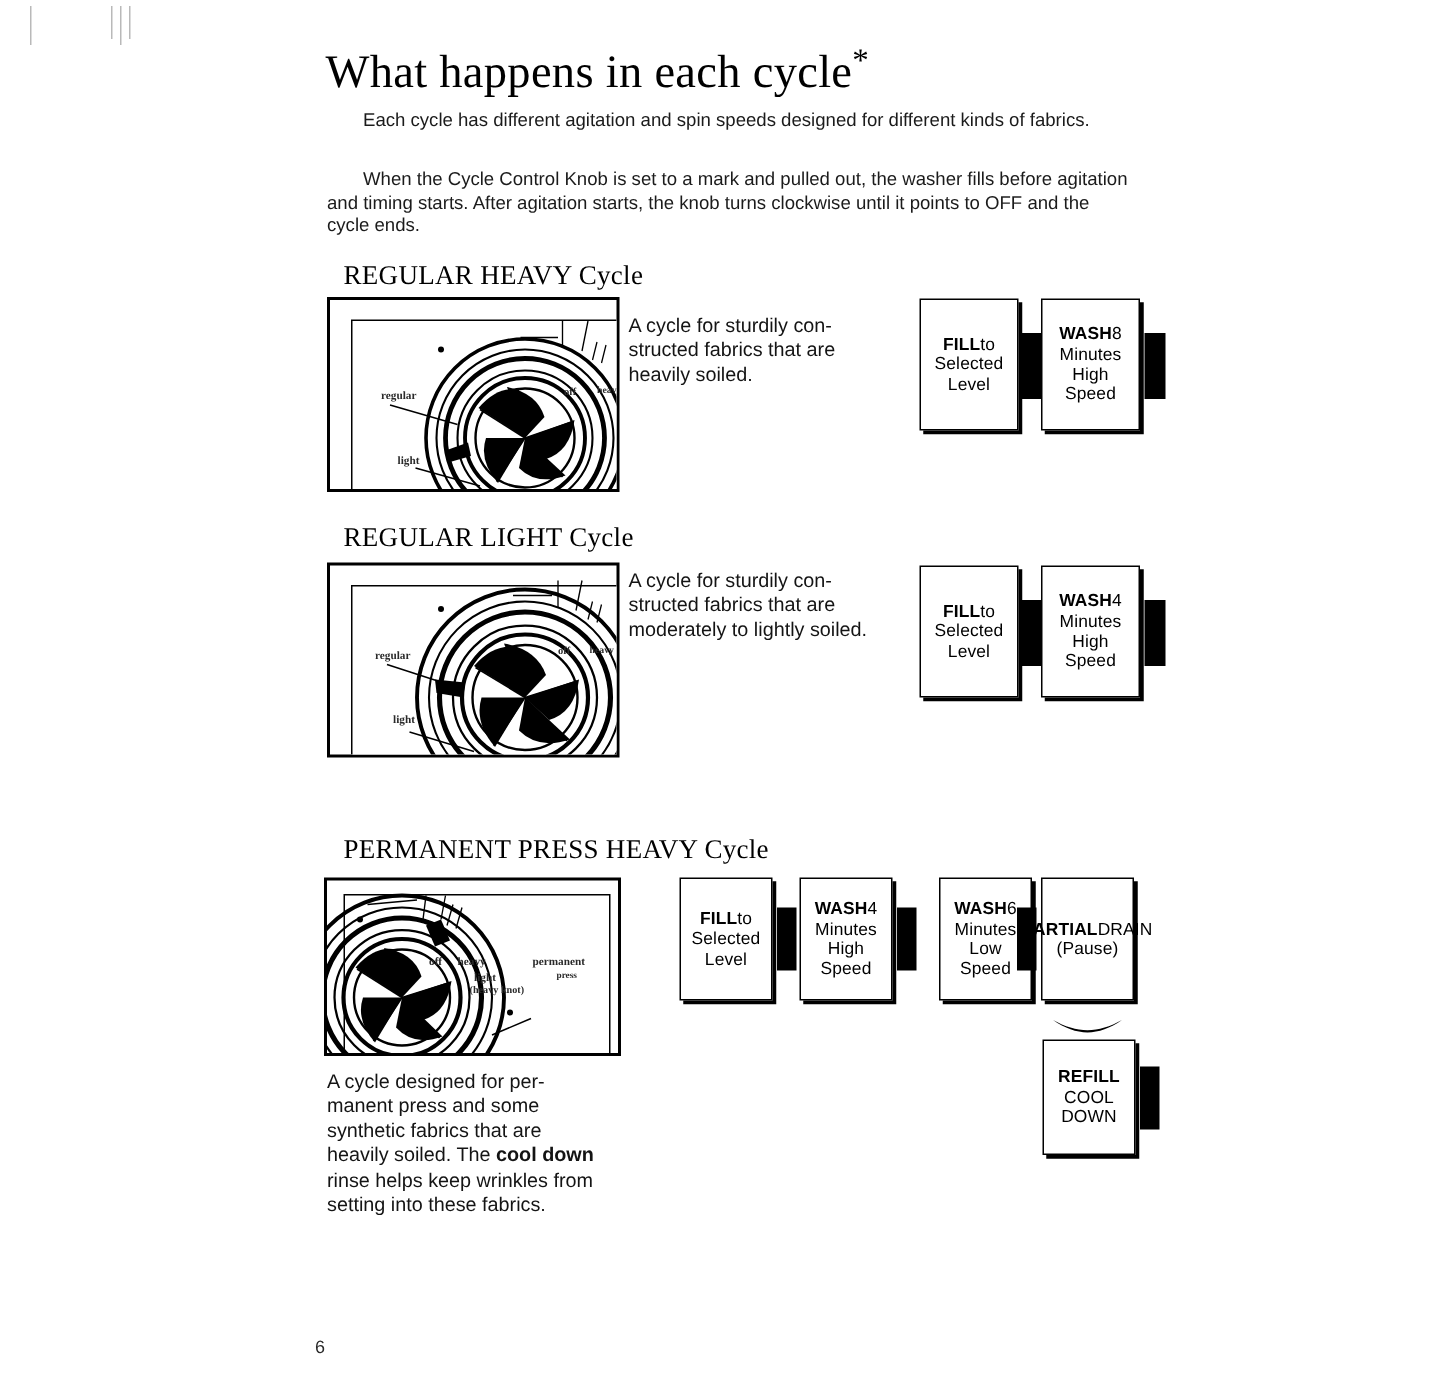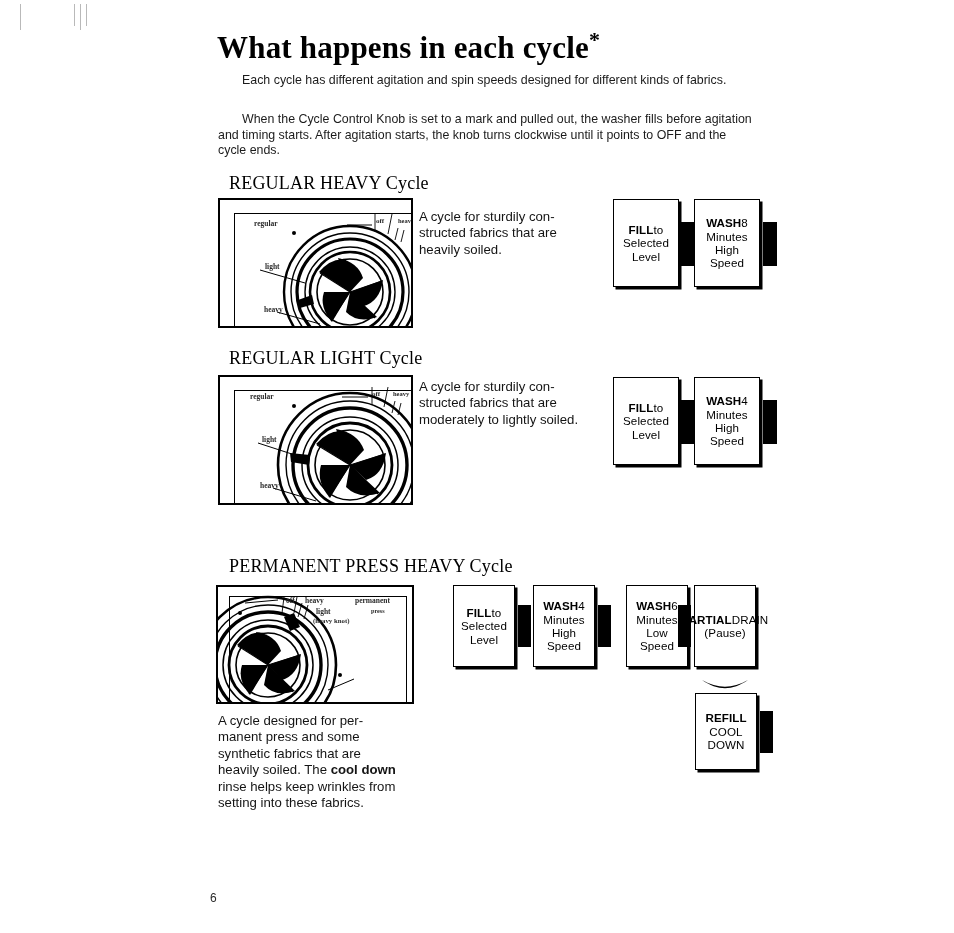--- a/index.html
+++ b/index.html
@@ -15,21 +15,21 @@
 
   
   .scan-mark { position:absolute; background:#b9b9b9; width:1px; }
 
   .page { position:absolute; left:0; top:0; width:954px; height:933px; }
 
   
   .h1 {
     position:absolute;
     font-family:"Liberation Serif", serif;
-    font-weight:bold;
+    font-weight:normal;
     font-size:31px;
     letter-spacing:0.2px;
     white-space:nowrap;
   }
   .h1 .star { font-size:22px; vertical-align:super; }
 
   .h2 {
     position:absolute;
     font-family:"Liberation Serif", serif;
     font-weight:normal;
@@ -69,20 +69,21 @@
     position:absolute;
     border:1px solid #000;
     background:#fff;
   }
   .knob-lbl {
     position:absolute;
     font-family:"Liberation Serif", serif;
     font-weight:bold;
     color:#2a2a2a;
     white-space:nowrap;
+    margin-top:40px;
   }
 
   
   .fbox {
     position:absolute;
     background:#fff;
     border:1.6px solid #000;
     box-shadow: 2.5px 2.5px 0 0 #000;
     display:flex;
     align-items:center;

